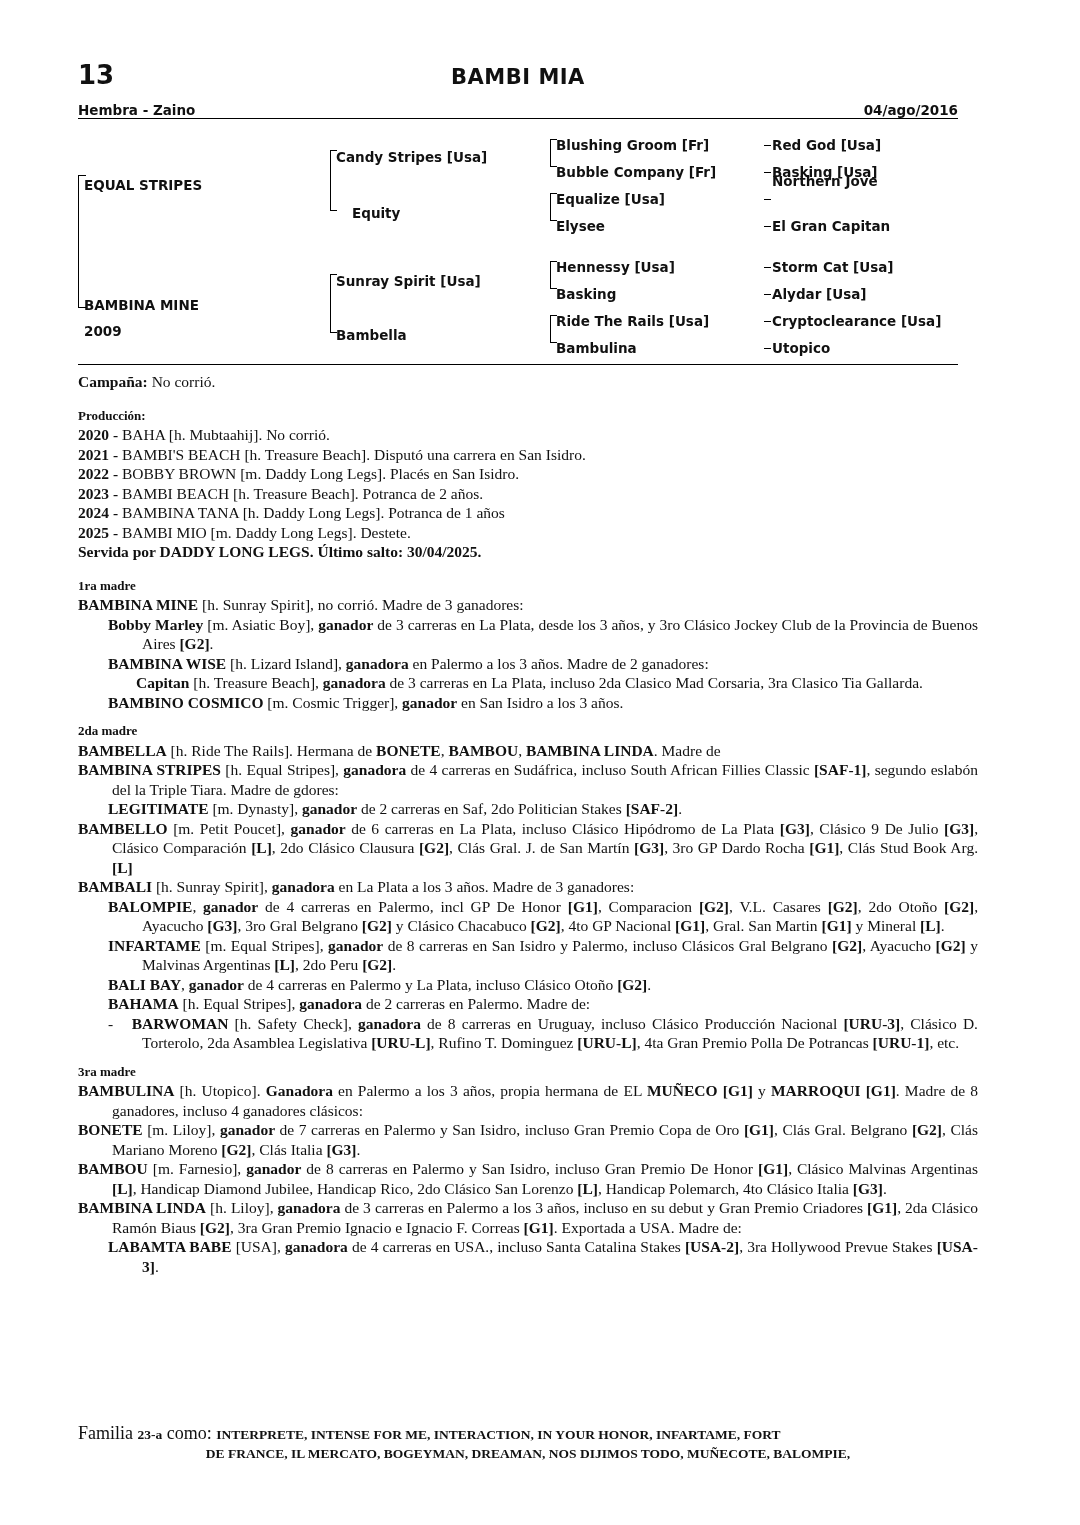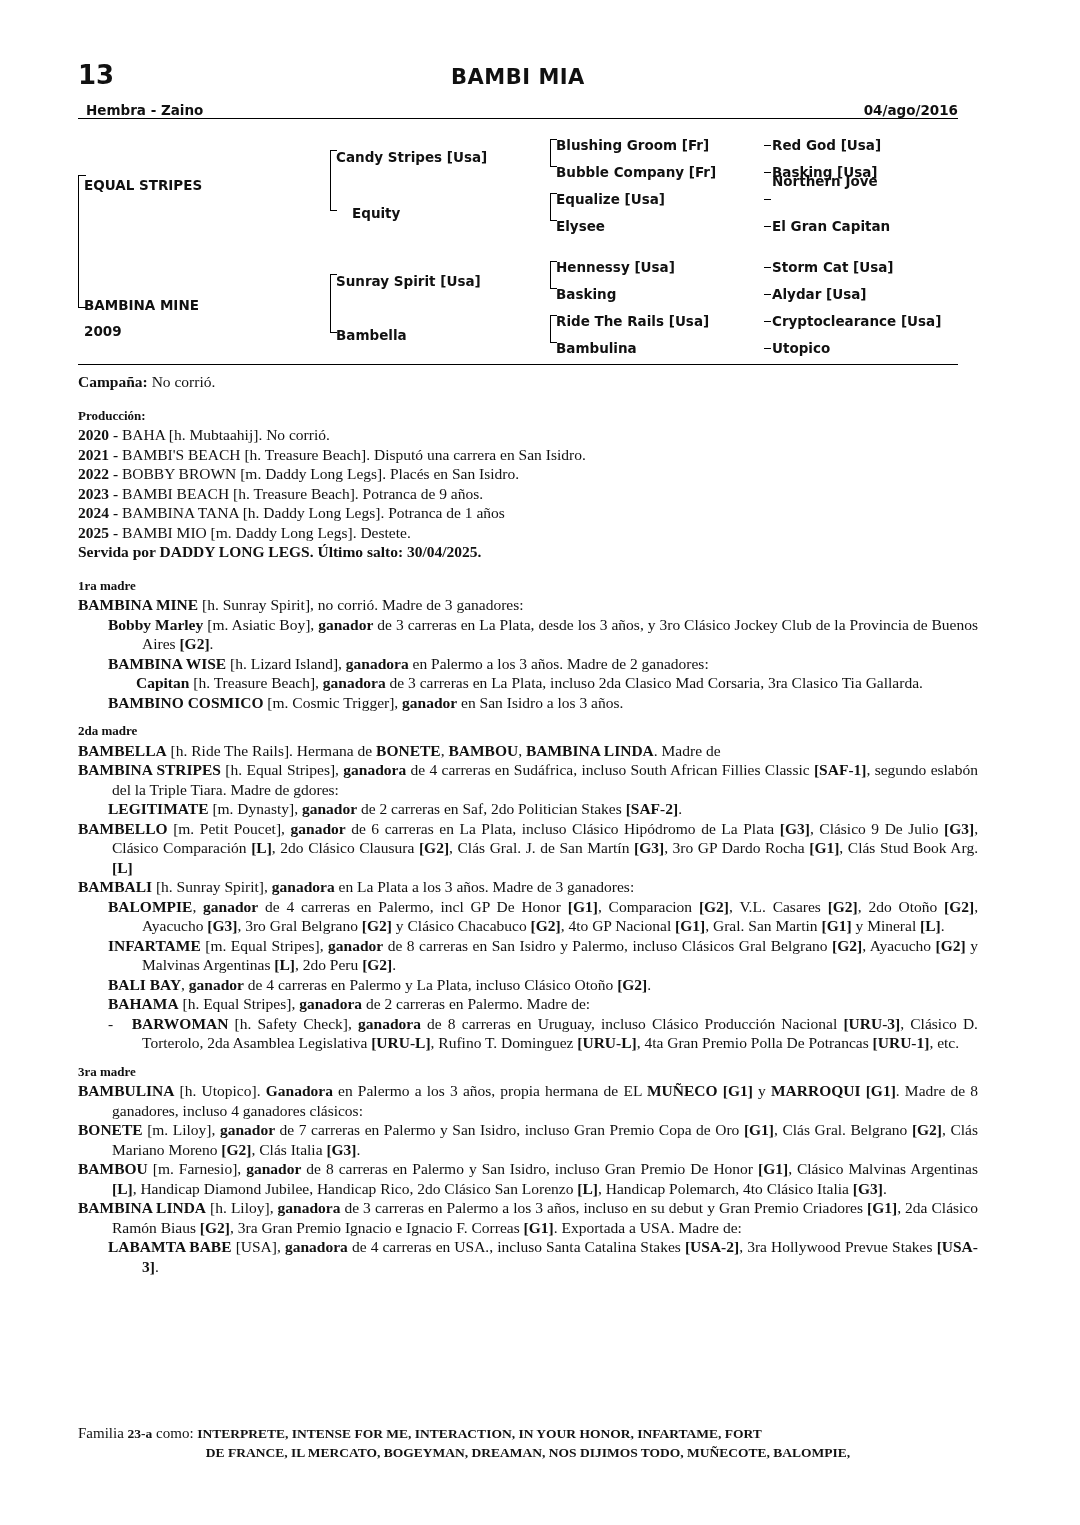--- a/index.html
+++ b/index.html
@@ -46,21 +46,21 @@
     font-weight: bold;
     letter-spacing: 0.5px;
   }
   .hdr-row2 {
     position: relative;
     height: 20px;
     margin-top: 4px;
   }
   .sex-coat {
     position: absolute;
-    left: 8px; top: 0;
+    left: 0; top: 0;
     font-size: 13.5px;
     font-weight: bold;
   }
   .foal-date {
     position: absolute;
     right: 0; top: 0;
     font-size: 13.5px;
     font-weight: bold;
   }
   .rule {
@@ -123,21 +123,21 @@
   .campana { margin-bottom: 14px; }
   .prod { margin-bottom: 14px; }
   .prod p { line-height: 19.5px; }
   .family {
     position: absolute;
     left: 78px; top: 1424px;
     width: 900px;
     font-size: 13.5px;
     line-height: 19px;
   }
-  .family .lead { font-size: 15px; }
+  .family .lead { font-size: 18px; }
   .family .caps { font-weight: bold; font-size: 13.5px; }
   .family .line2 { text-align: center; }
 </style>
 </head>
 <body>
 
 <div class="page">
 
   <div class="hdr">
     <div class="hdr-row1">
@@ -224,21 +224,21 @@
     <div class="campana">
       <p><span class="b">Campaña:</span>
         <span>No corrió.</span></p>
     </div>
 
     <div class="prod">
       <p class="blk-title">Producción:</p>
       <p><span class="b">2020 -</span> <span>BAHA [h. Mubtaahij]. No corrió.</span></p>
       <p><span class="b">2021 -</span> <span>BAMBI'S BEACH [h. Treasure Beach]. Disputó una carrera en San Isidro.</span></p>
       <p><span class="b">2022 -</span> <span>BOBBY BROWN [m. Daddy Long Legs]. Placés en San Isidro.</span></p>
-      <p><span class="b">2023 -</span> <span>BAMBI BEACH [h. Treasure Beach]. Potranca de 9 años.</span></p>
+      <p><span class="b">2023 -</span> <span>BAMBI BEACH [h. Treasure Beach]. Potranca de 2 años.</span></p>
       <p><span class="b">2024 -</span> <span>BAMBINA TANA [h. Daddy Long Legs]. Potranca de 1 años</span></p>
       <p><span class="b">2025 -</span> <span>BAMBI MIO [m. Daddy Long Legs]. Destete.</span></p>
       <p class="b"><span>Servida por </span><span>DADDY LONG LEGS</span><span>. Último salto: 30/04/2025.</span></p>
     </div>
 
     <div class="sec">
       <p class="blk-title">1ra madre</p>
       <p><b>BAMBINA MINE</b> [h. Sunray Spirit], no corrió. Madre de 3 ganadores:</p>
       <p class="ind2 just"><b>Bobby Marley</b> [m. Asiatic Boy], <b>ganador</b> de 3 carreras en La Plata, desde los 3 años, y 3ro Clásico Jockey Club de la Provincia de Buenos Aires <b>[G2]</b>.</p>
       <p class="ind2 just"><b>BAMBINA WISE</b> [h. Lizard Island], <b>ganadora</b> en Palermo a los 3 años. Madre de 2 ganadores:</p>

